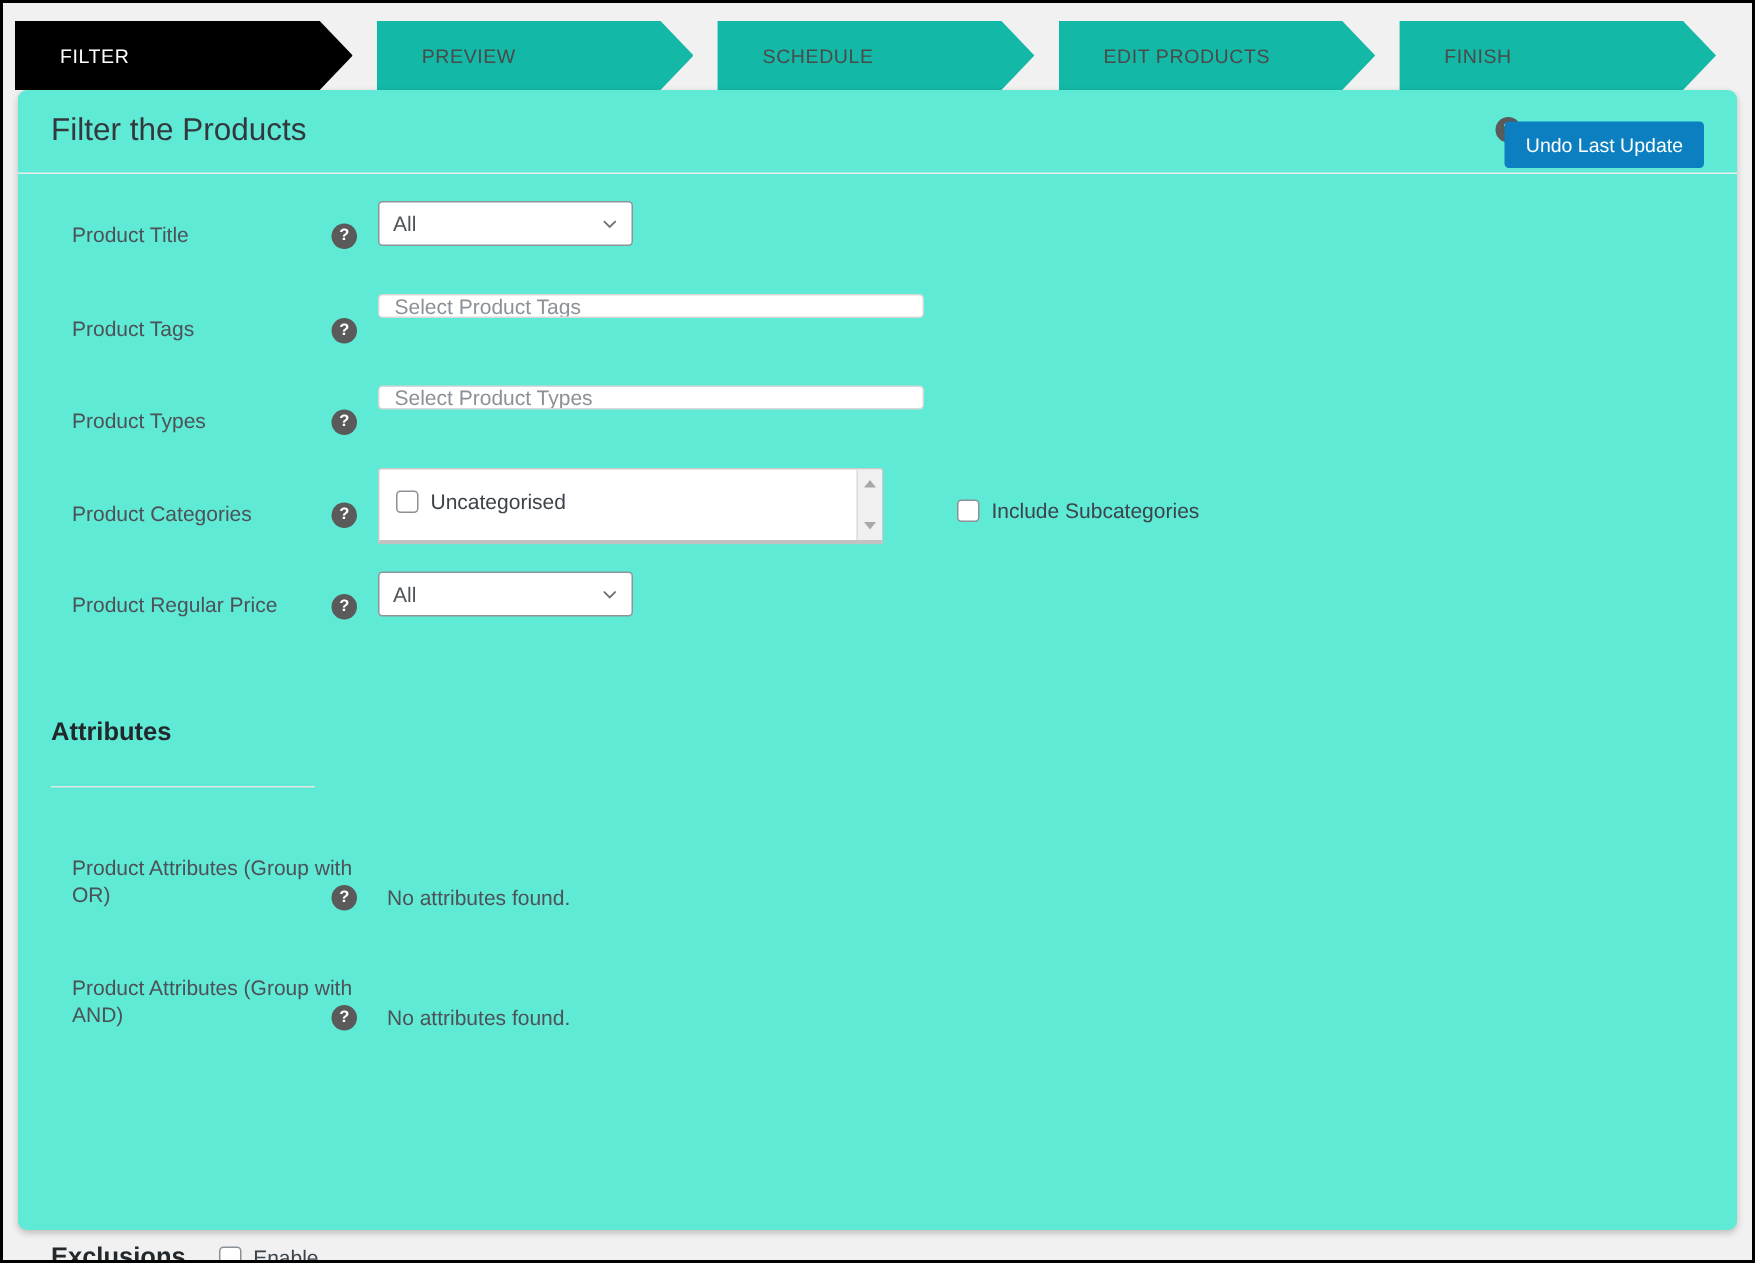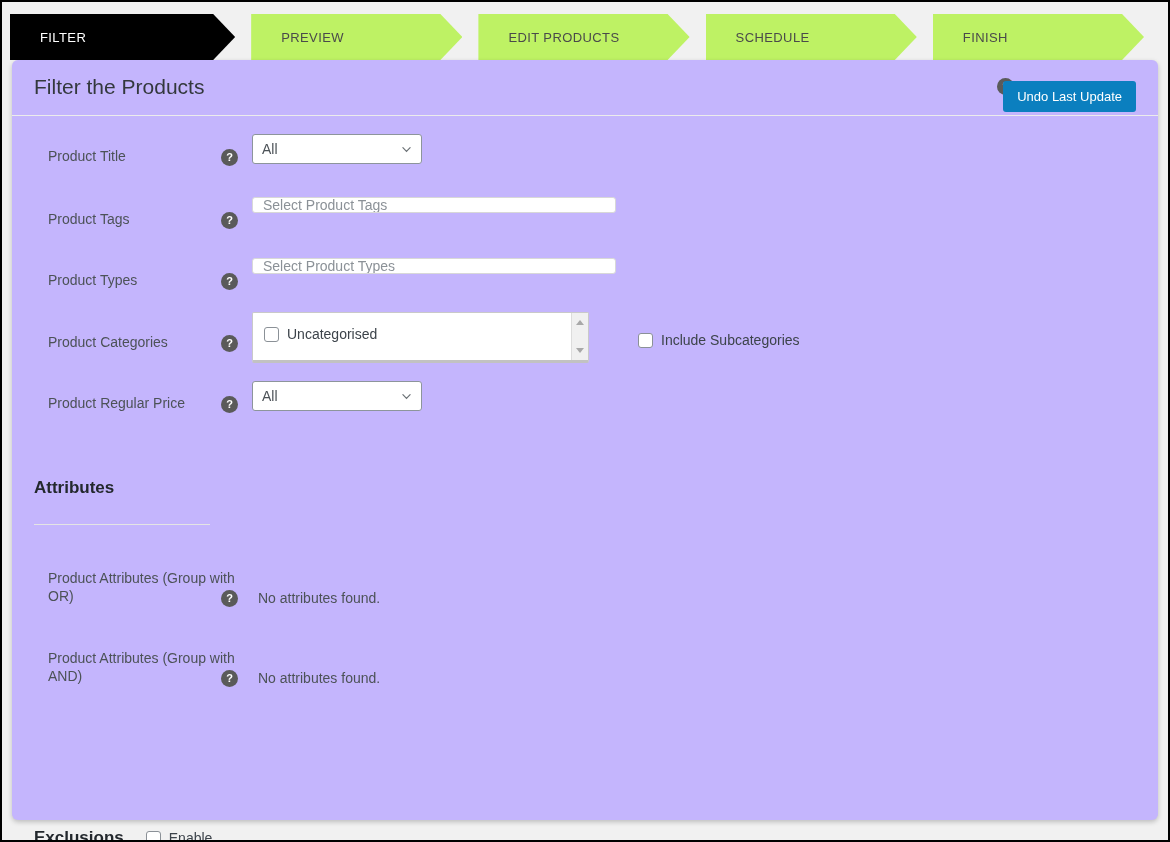--- a/index.html
+++ b/index.html
@@ -39,21 +39,21 @@
   .step {
     position: relative;
     height: 46px;
     display: flex;
     align-items: center;
     padding-left: 30px;
     margin-right: 16px;
     font-size: 13px;
     letter-spacing: 0.4px;
     color: #4a4a4a;
-    background: #bef264;
+    background: #14b8a6;
     clip-path: polygon(0 0, calc(100% - 22px) 0, 100% 50%, calc(100% - 22px) 100%, 0 100%);
   }
 
   .step.step-active {
     background: #000000;
     color: #ffffff;
   }
 
   .step-1 { width: 226px; }
   .step-2 { width: 212px; }
@@ -61,21 +61,21 @@
   .step-4 { width: 212px; }
   .step-5 { width: 212px; }
 
   
   .card {
     position: absolute;
     top: 58px;
     left: 10px;
     width: 1146px;
     height: 760px;
-    background: #c4b5fd;
+    background: #5eead4;
     border-radius: 6px;
     box-shadow: 0 2px 5px rgba(0,0,0,0.22);
   }
 
   .card-header {
     position: relative;
     height: 56px;
     border-bottom: 1px solid #ececec;
   }
 
@@ -300,25 +300,25 @@
 
 <div class="page-frame">
 
   <div class="steps">
     <div class="step step-1 step-active">
       <span>FILTER</span>
     </div>
     <div class="step step-2">
       <span>PREVIEW</span>
     </div>
+    <div class="step step-4">
+      <span>SCHEDULE</span>
+    </div>
     <div class="step step-3">
       <span>EDIT PRODUCTS</span>
-    </div>
-    <div class="step step-4">
-      <span>SCHEDULE</span>
     </div>
     <div class="step step-5">
       <span>FINISH</span>
     </div>
   </div>
 
   <div class="card">
 
     <div class="card-header">
       <div class="card-title">Filter the Products</div>

